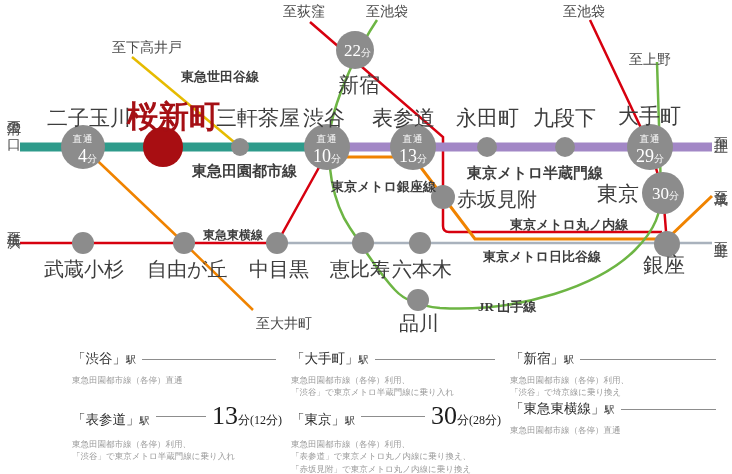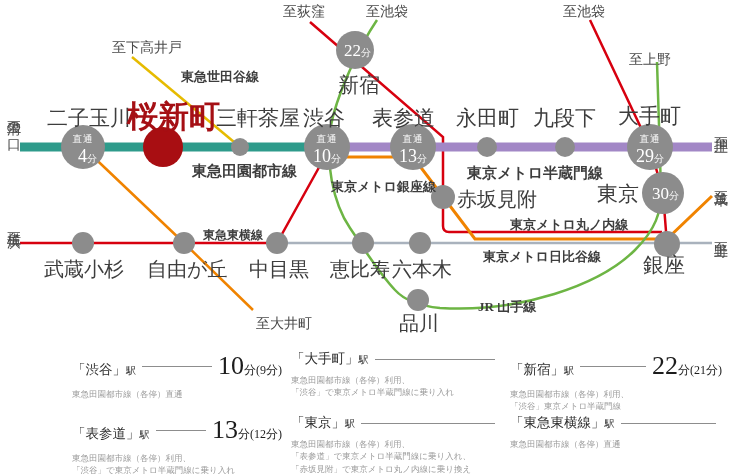--- a/index.html
+++ b/index.html
@@ -146,21 +146,20 @@
   </g>
 </svg>
 
 <div class="table">
 
   <div class="entry">
     <div class="head">
       <span class="lbl">「渋谷」</span>
           <span class="lbl-sfx">駅</span>
       <span class="leader"></span>
-      <span class="time"><span class="tnum">10</span><span class="trest">分(9分)</span></span>
     </div>
     <div class="notes">
       <div class="note">東急田園都市線（各停）直通</div>
 
     </div>
   </div>
 
   <div class="entry">
     <div class="head">
       <span class="lbl">「大手町」</span>
@@ -172,25 +171,24 @@
       <div class="note">「渋谷」で東京メトロ半蔵門線に乗り入れ</div>
 
     </div>
   </div>
 
   <div class="entry">
     <div class="head">
       <span class="lbl">「新宿」</span>
           <span class="lbl-sfx">駅</span>
       <span class="leader"></span>
-      <span class="time"><span class="tnum">22</span><span class="trest">分(21分)</span></span>
-    </div>
-    <div class="notes">
-      <div class="note">東急田園都市線（各停）利用、</div>
-      <div class="note">「渋谷」東京メトロ半蔵門線</div>
+    </div>
+    <div class="notes">
+      <div class="note">東急田園都市線（各停）利用、</div>
+      <div class="note">「渋谷」で埼京線に乗り換え</div>
 
     </div>
   </div>
 
   <div class="entry">
     <div class="head">
       <span class="lbl">「表参道」</span>
           <span class="lbl-sfx">駅</span>
       <span class="leader"></span>
       <span class="time"><span class="tnum">13</span><span class="trest">分(12分)</span></span>
@@ -200,24 +198,25 @@
       <div class="note">「渋谷」で東京メトロ半蔵門線に乗り入れ</div>
 
     </div>
   </div>
 
   <div class="entry">
     <div class="head">
       <span class="lbl">「東京」</span>
           <span class="lbl-sfx">駅</span>
       <span class="leader"></span>
-    </div>
-    <div class="notes">
-      <div class="note">東急田園都市線（各停）利用、</div>
-      <div class="note">「表参道」で東京メトロ半蔵門線に乗り入れ、</div>
+      <span class="time"><span class="tnum">30</span><span class="trest">分(28分)</span></span>
+    </div>
+    <div class="notes">
+      <div class="note">東急田園都市線（各停）利用、</div>
+      <div class="note">「表参道」で東京メトロ丸ノ内線に乗り換え、</div>
       <div class="note">「赤坂見附」で東京メトロ丸ノ内線に乗り換え</div>
     </div>
   </div>
 
   <div class="entry">
     <div class="head">
       <span class="lbl">「東急東横線」</span>
           <span class="lbl-sfx">駅</span>
       <span class="leader"></span>
     </div>

